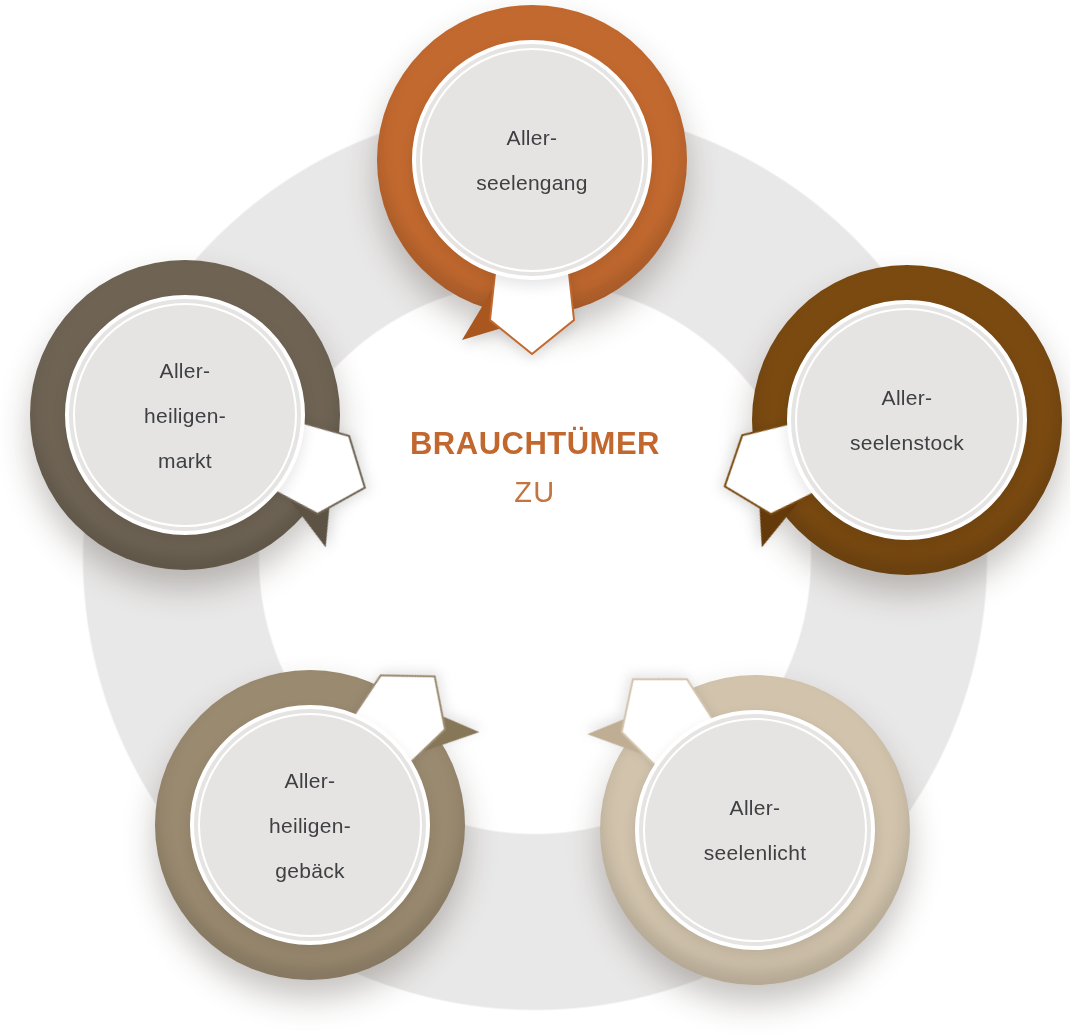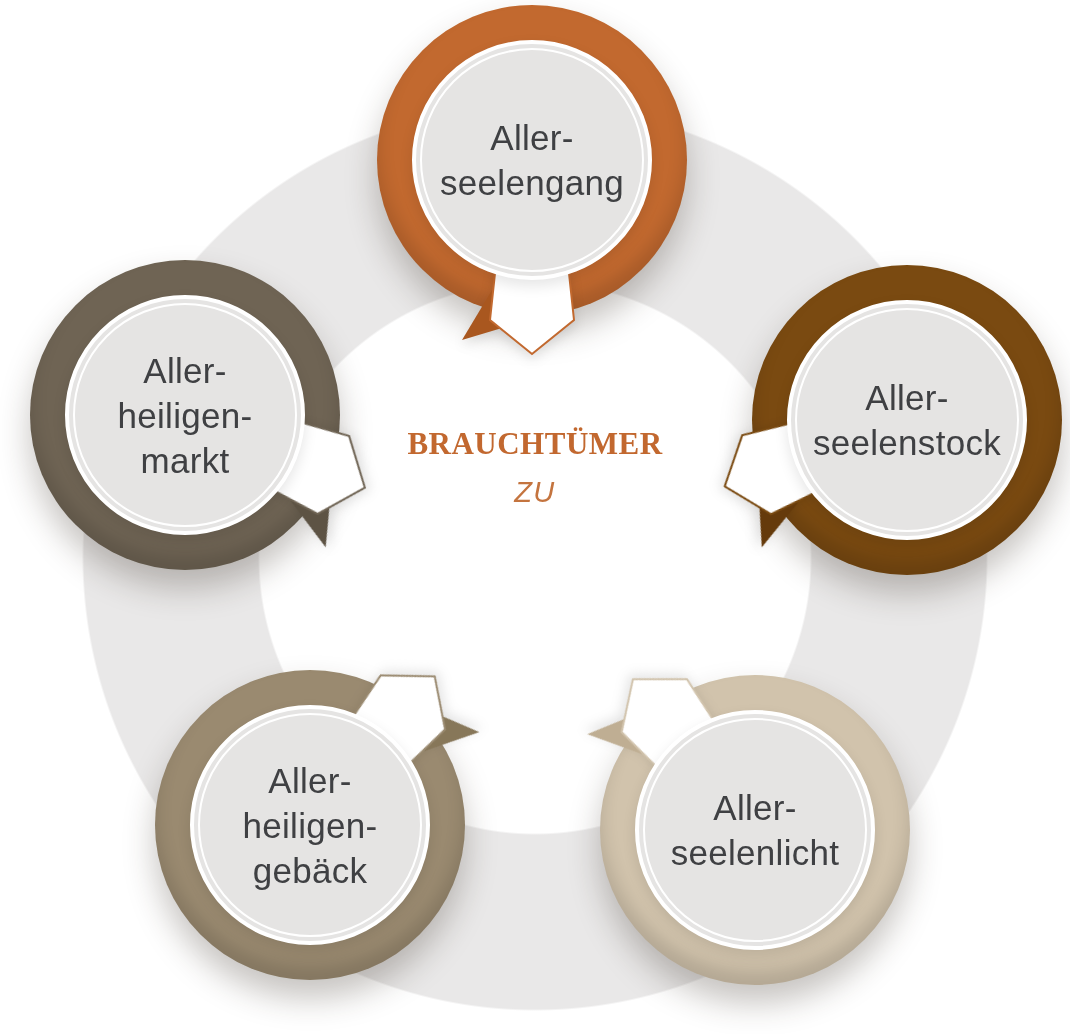--- a/index.html
+++ b/index.html
@@ -18,24 +18,24 @@
       rgba(233,232,232,0) 453px);
   }
 
   
   .center-label{
     position:absolute;left:325px;top:420px;width:420px;text-align:center;
     color:var(--accent2,#C4743F);
   }
   .center-label .t0{
     display:block;font-weight:bold;font-size:31px;line-height:48px;
-    letter-spacing:.5px;color:var(--accent1,#C2682F);font-family:Liberation Serif, serif;
+    letter-spacing:.5px;color:var(--accent1,#C2682F);
   }
   .center-label .tl{
-    display:block;font-size:29px;line-height:48px;letter-spacing:1.5px;font-weight:400;font-style:italic;
+    display:block;font-size:29px;line-height:48px;letter-spacing:1.5px;font-weight:400;
   }
 
   
   .node{position:absolute;width:310px;height:310px;}
   .n0{left:377px;top:5px;}
   .n1{left:752px;top:265px;}
   .n2{left:600px;top:675px;}
   .n3{left:155px;top:670px;}
   .n4{left:30px;top:260px;}
 
@@ -64,21 +64,21 @@
     background:var(--innerbg,#E6E5E4);
     border:4px solid #ffffff;border-radius:50%;
     box-shadow:0 6px 14px rgba(0,0,0,.10);
   }
   .inner::after{
     content:"";position:absolute;inset:4px;border:2px solid #ffffff;border-radius:50%;
   }
   .label{
     position:absolute;inset:0;display:flex;flex-direction:column;
     align-items:center;justify-content:center;text-align:right;
-    font-size:35px;line-height:45px;letter-spacing:.3px;
+    font-size:21px;line-height:45px;letter-spacing:.3px;
     color:var(--labelc,#414141);
   }
   .label span{display:block;}
 </style>
 </head>
 <body>
 
 <div class="stage" style="--donut: #E9E8E8; --innerbg: #E5E4E3; --labelc: #3F4043; --accent1: #C2682F; --accent2: #C4743F;">
 
   <div class="donut"></div>

